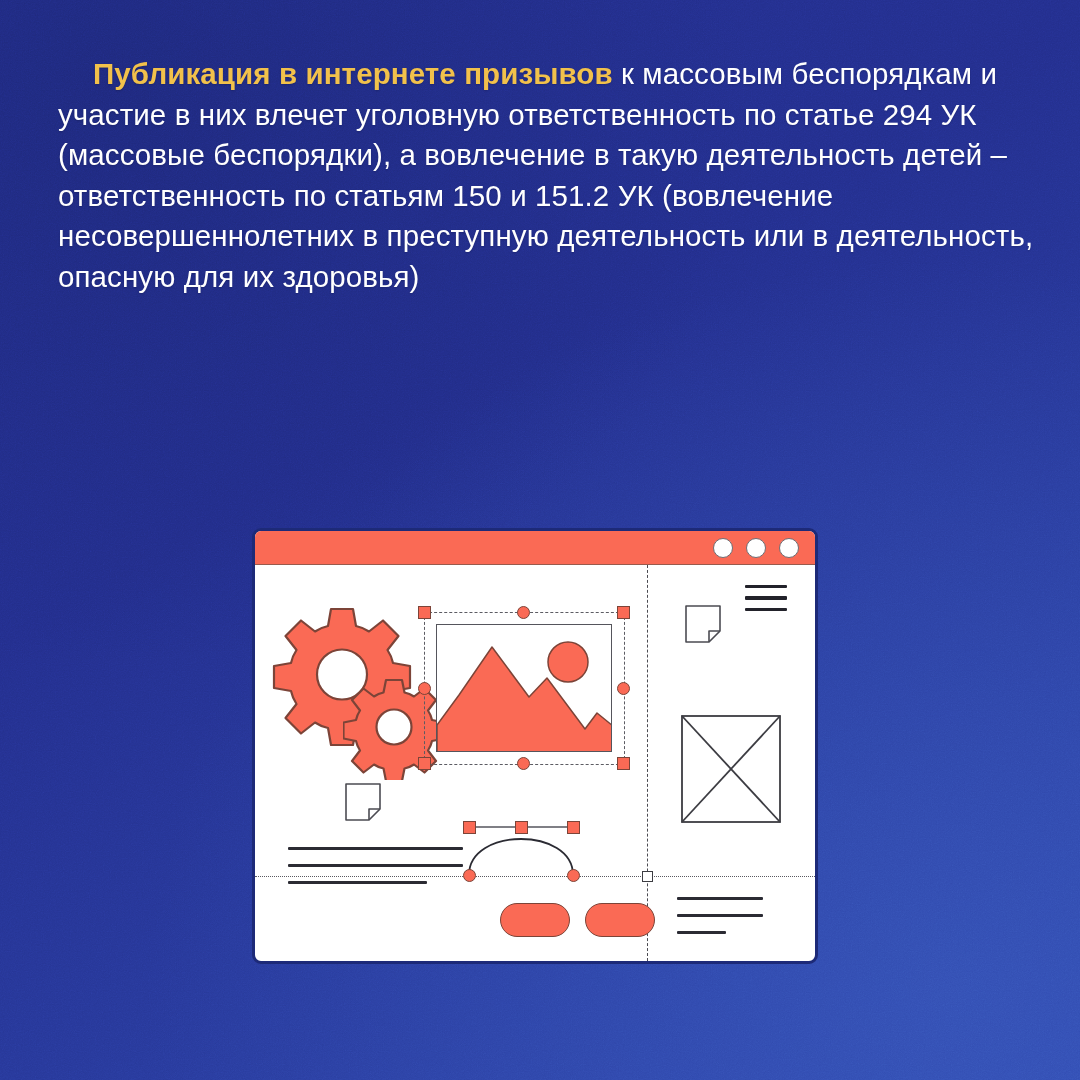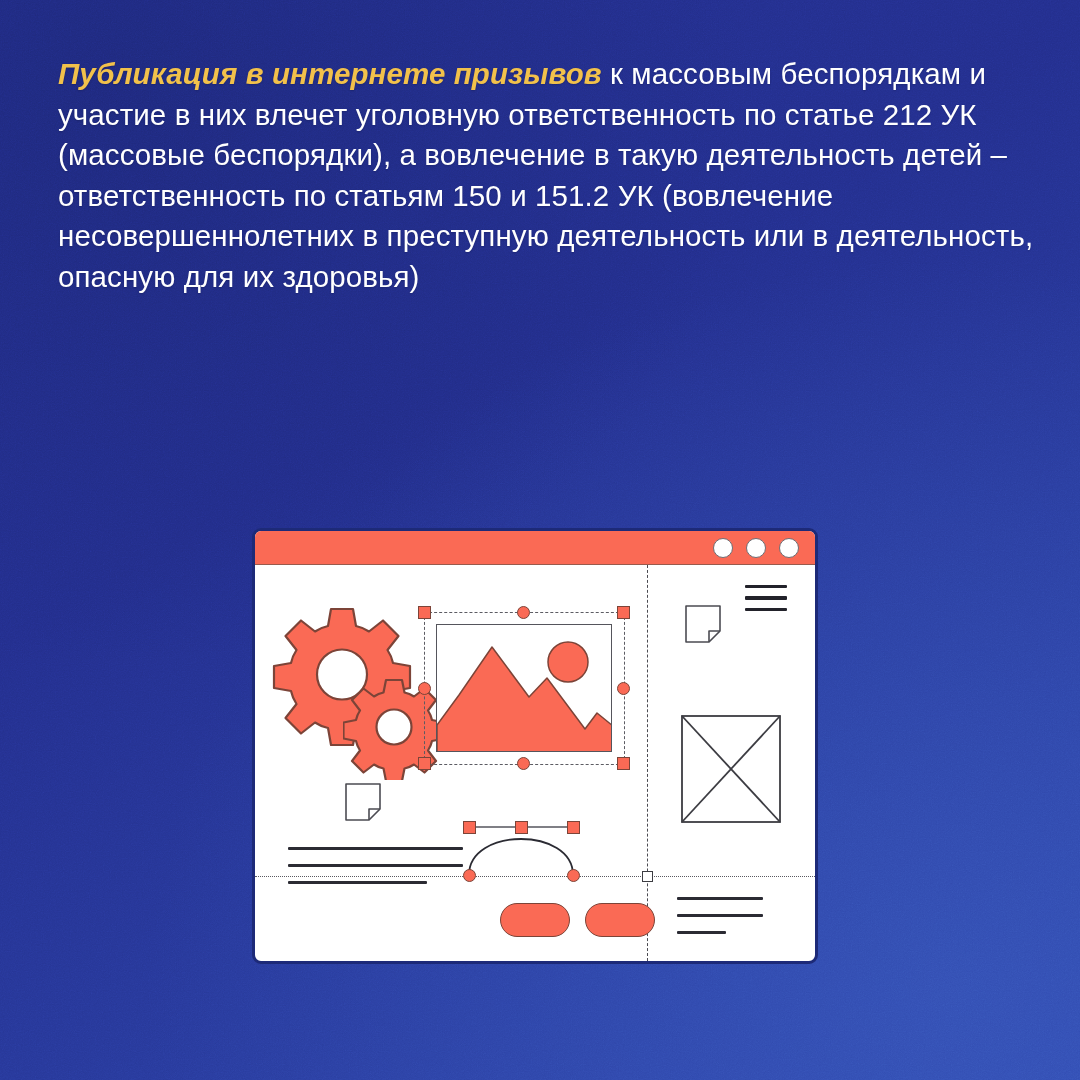--- a/index.html
+++ b/index.html
@@ -36,22 +36,22 @@
     width:980px;
     color:#ffffff;
     font-size:29.5px;
     line-height:40.6px;
     font-weight:500;
     letter-spacing:0.1px;
     text-shadow:0 1px 2px rgba(0,0,0,0.18);
   }
   #headline .hl {
     color:#f2c14b;
-    font-style:italic;
     font-weight:700;
+    margin-left:35px;
   }
 
   
   #window {
     position:absolute;
     left:252px; top:528px;
     width:566px; height:436px;
     background:#ffffff;
     border:3px solid #1d2a78;
     border-radius:9px;
@@ -158,21 +158,21 @@
 
   <svg id="noise" xmlns="http://www.w3.org/2000/svg" width="1080" height="1080">
     <filter id="grain">
       <feTurbulence type="fractalNoise" baseFrequency="0.85" numOctaves="3" stitchTiles="stitch"></feTurbulence>
       <feColorMatrix type="saturate" values="0"></feColorMatrix>
     </filter>
     <rect width="1080" height="1080" filter="url(#grain)"></rect>
   </svg>
 
   <p id="headline">
-    <span class="hl">Публикация в интернете призывов</span><span> к массовым беспорядкам и участие в них влечет уголовную ответственность по статье 212 УК (массовые беспорядки), а вовлечение в такую деятельность детей – ответственность по статьям 150 и 151.2 УК (вовлечение несовершеннолетних в преступную деятельность или в деятельность, опасную для их здоровья)</span>
+    <span class="hl">Публикация в интернете призывов</span><span> к массовым беспорядкам и участие в них влечет уголовную ответственность по статье 294 УК (массовые беспорядки), а вовлечение в такую деятельность детей – ответственность по статьям 150 и 151.2 УК (вовлечение несовершеннолетних в преступную деятельность или в деятельность, опасную для их здоровья)</span>
   </p>
 
   <div id="window">
 
     <div id="titlebar">
       <span class="dot"></span>
       <span class="dot"></span>
       <span class="dot"></span>
     </div>
 

